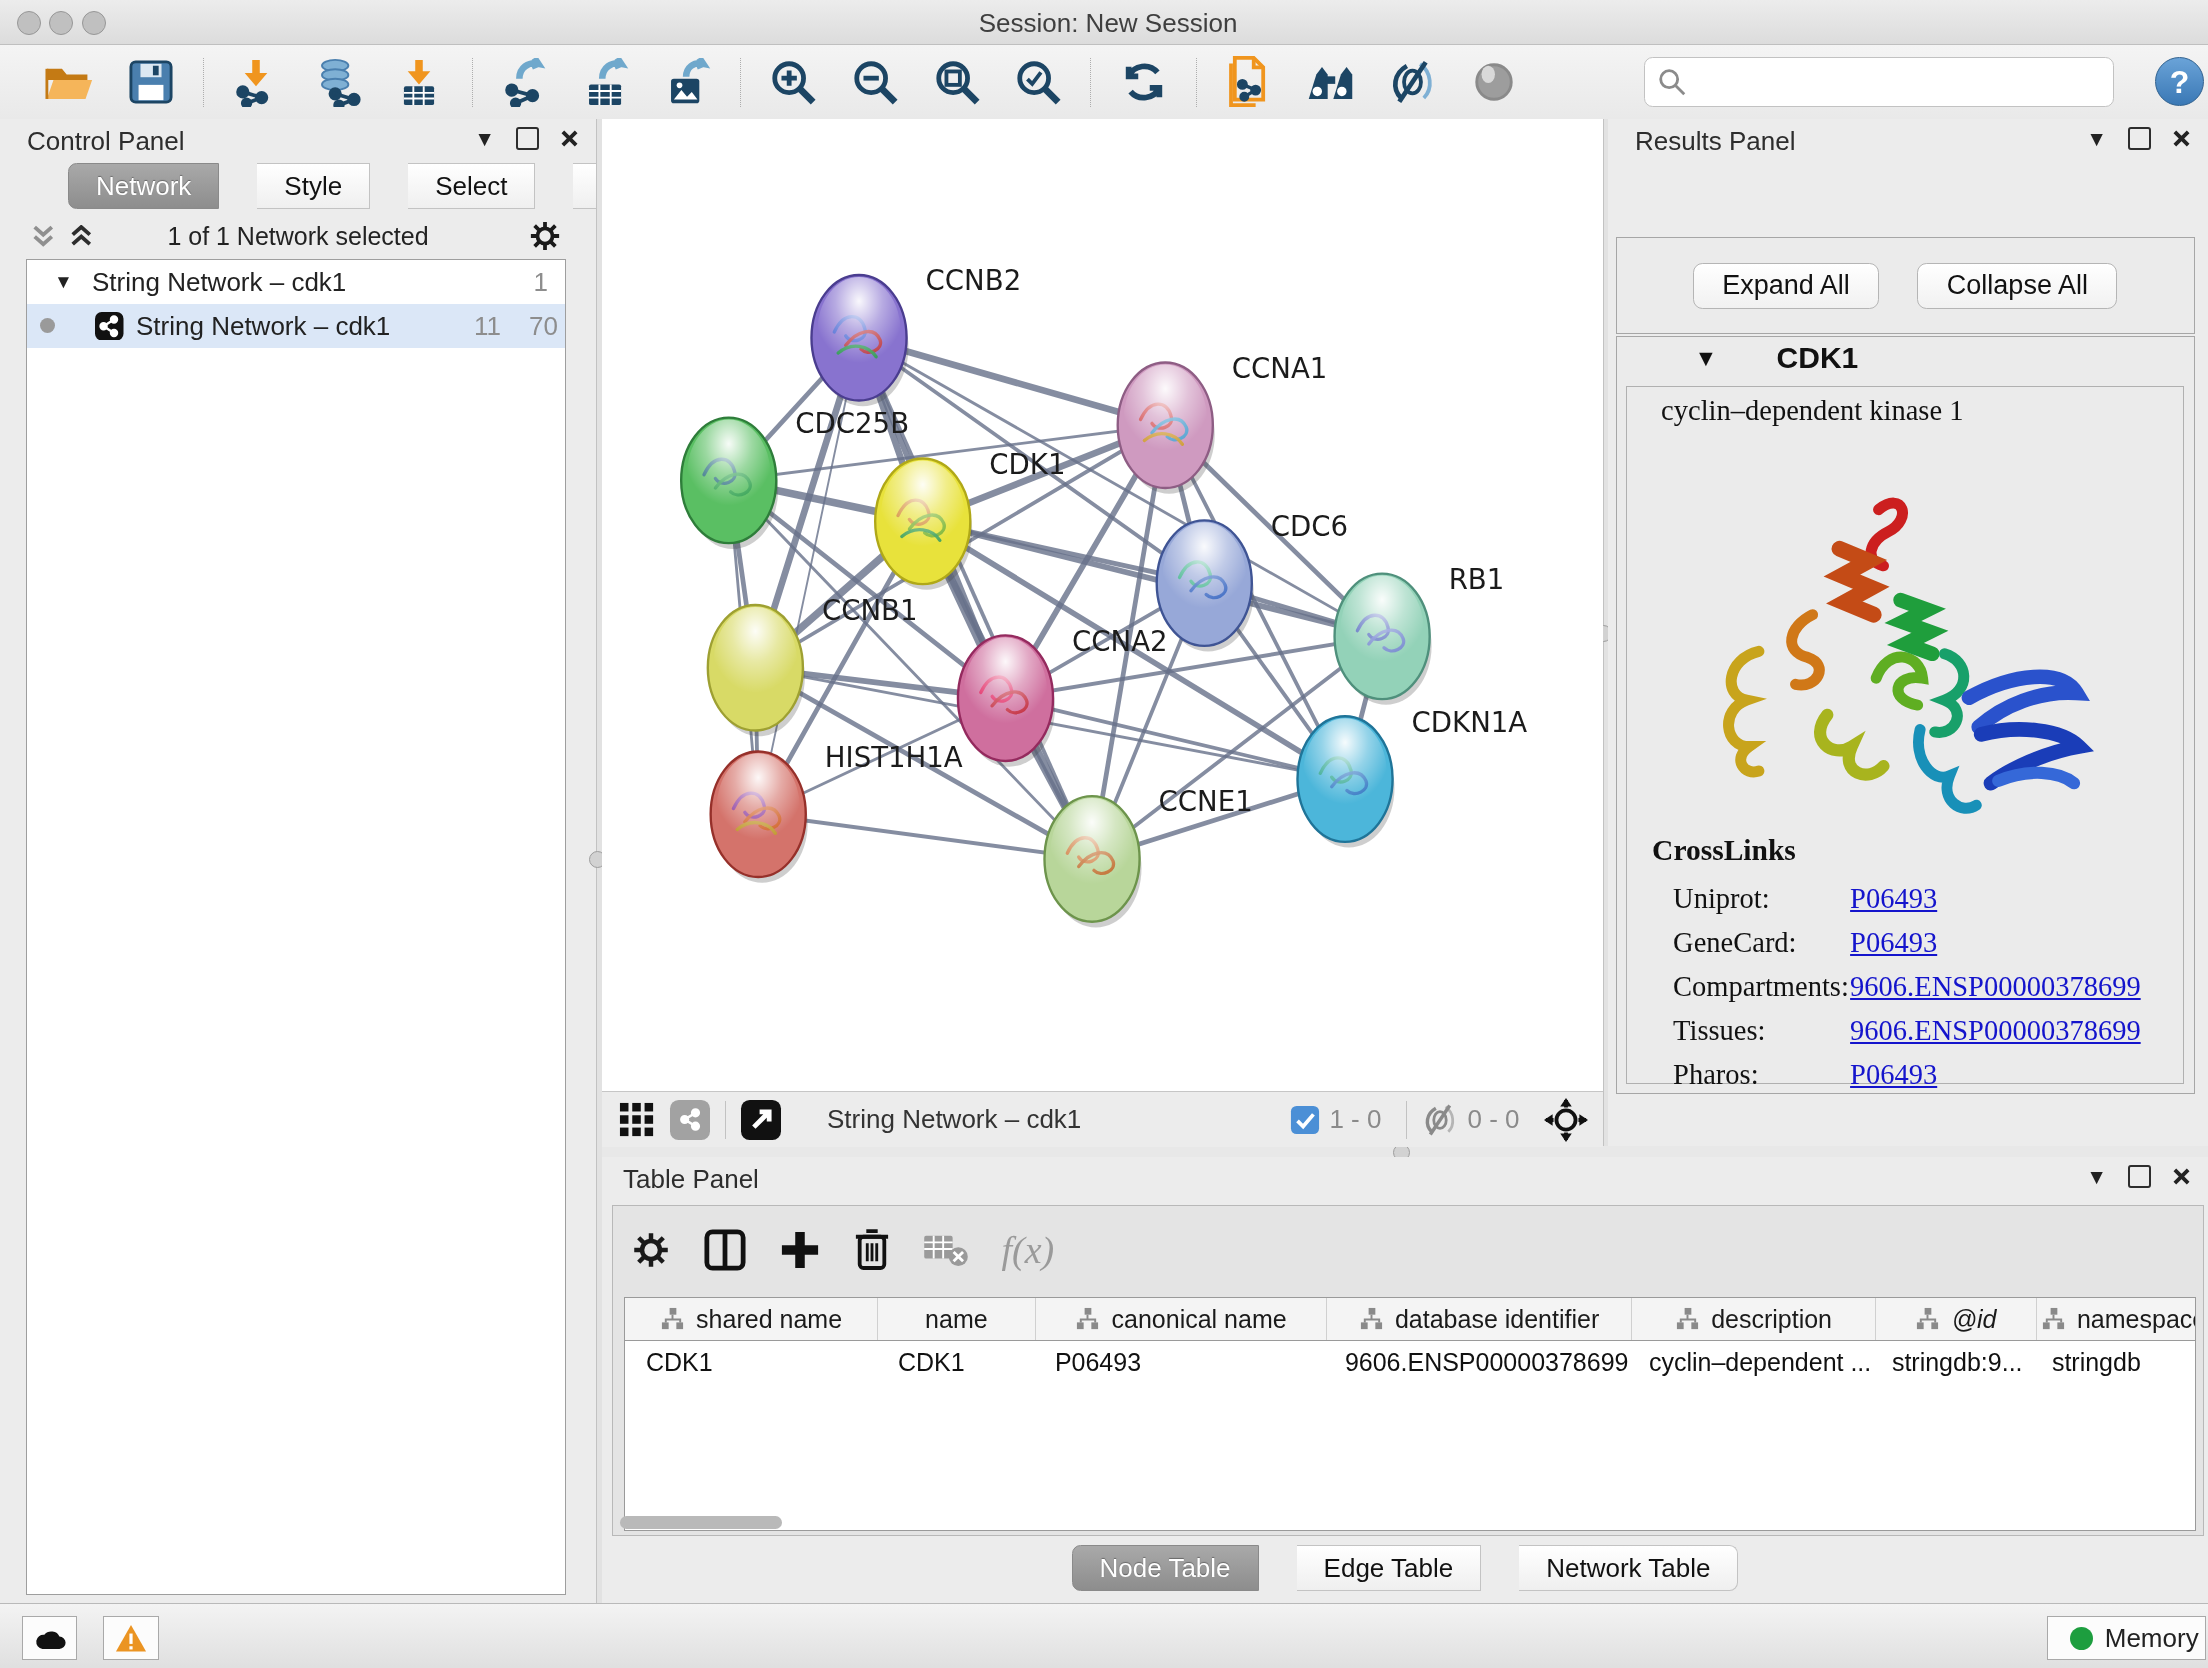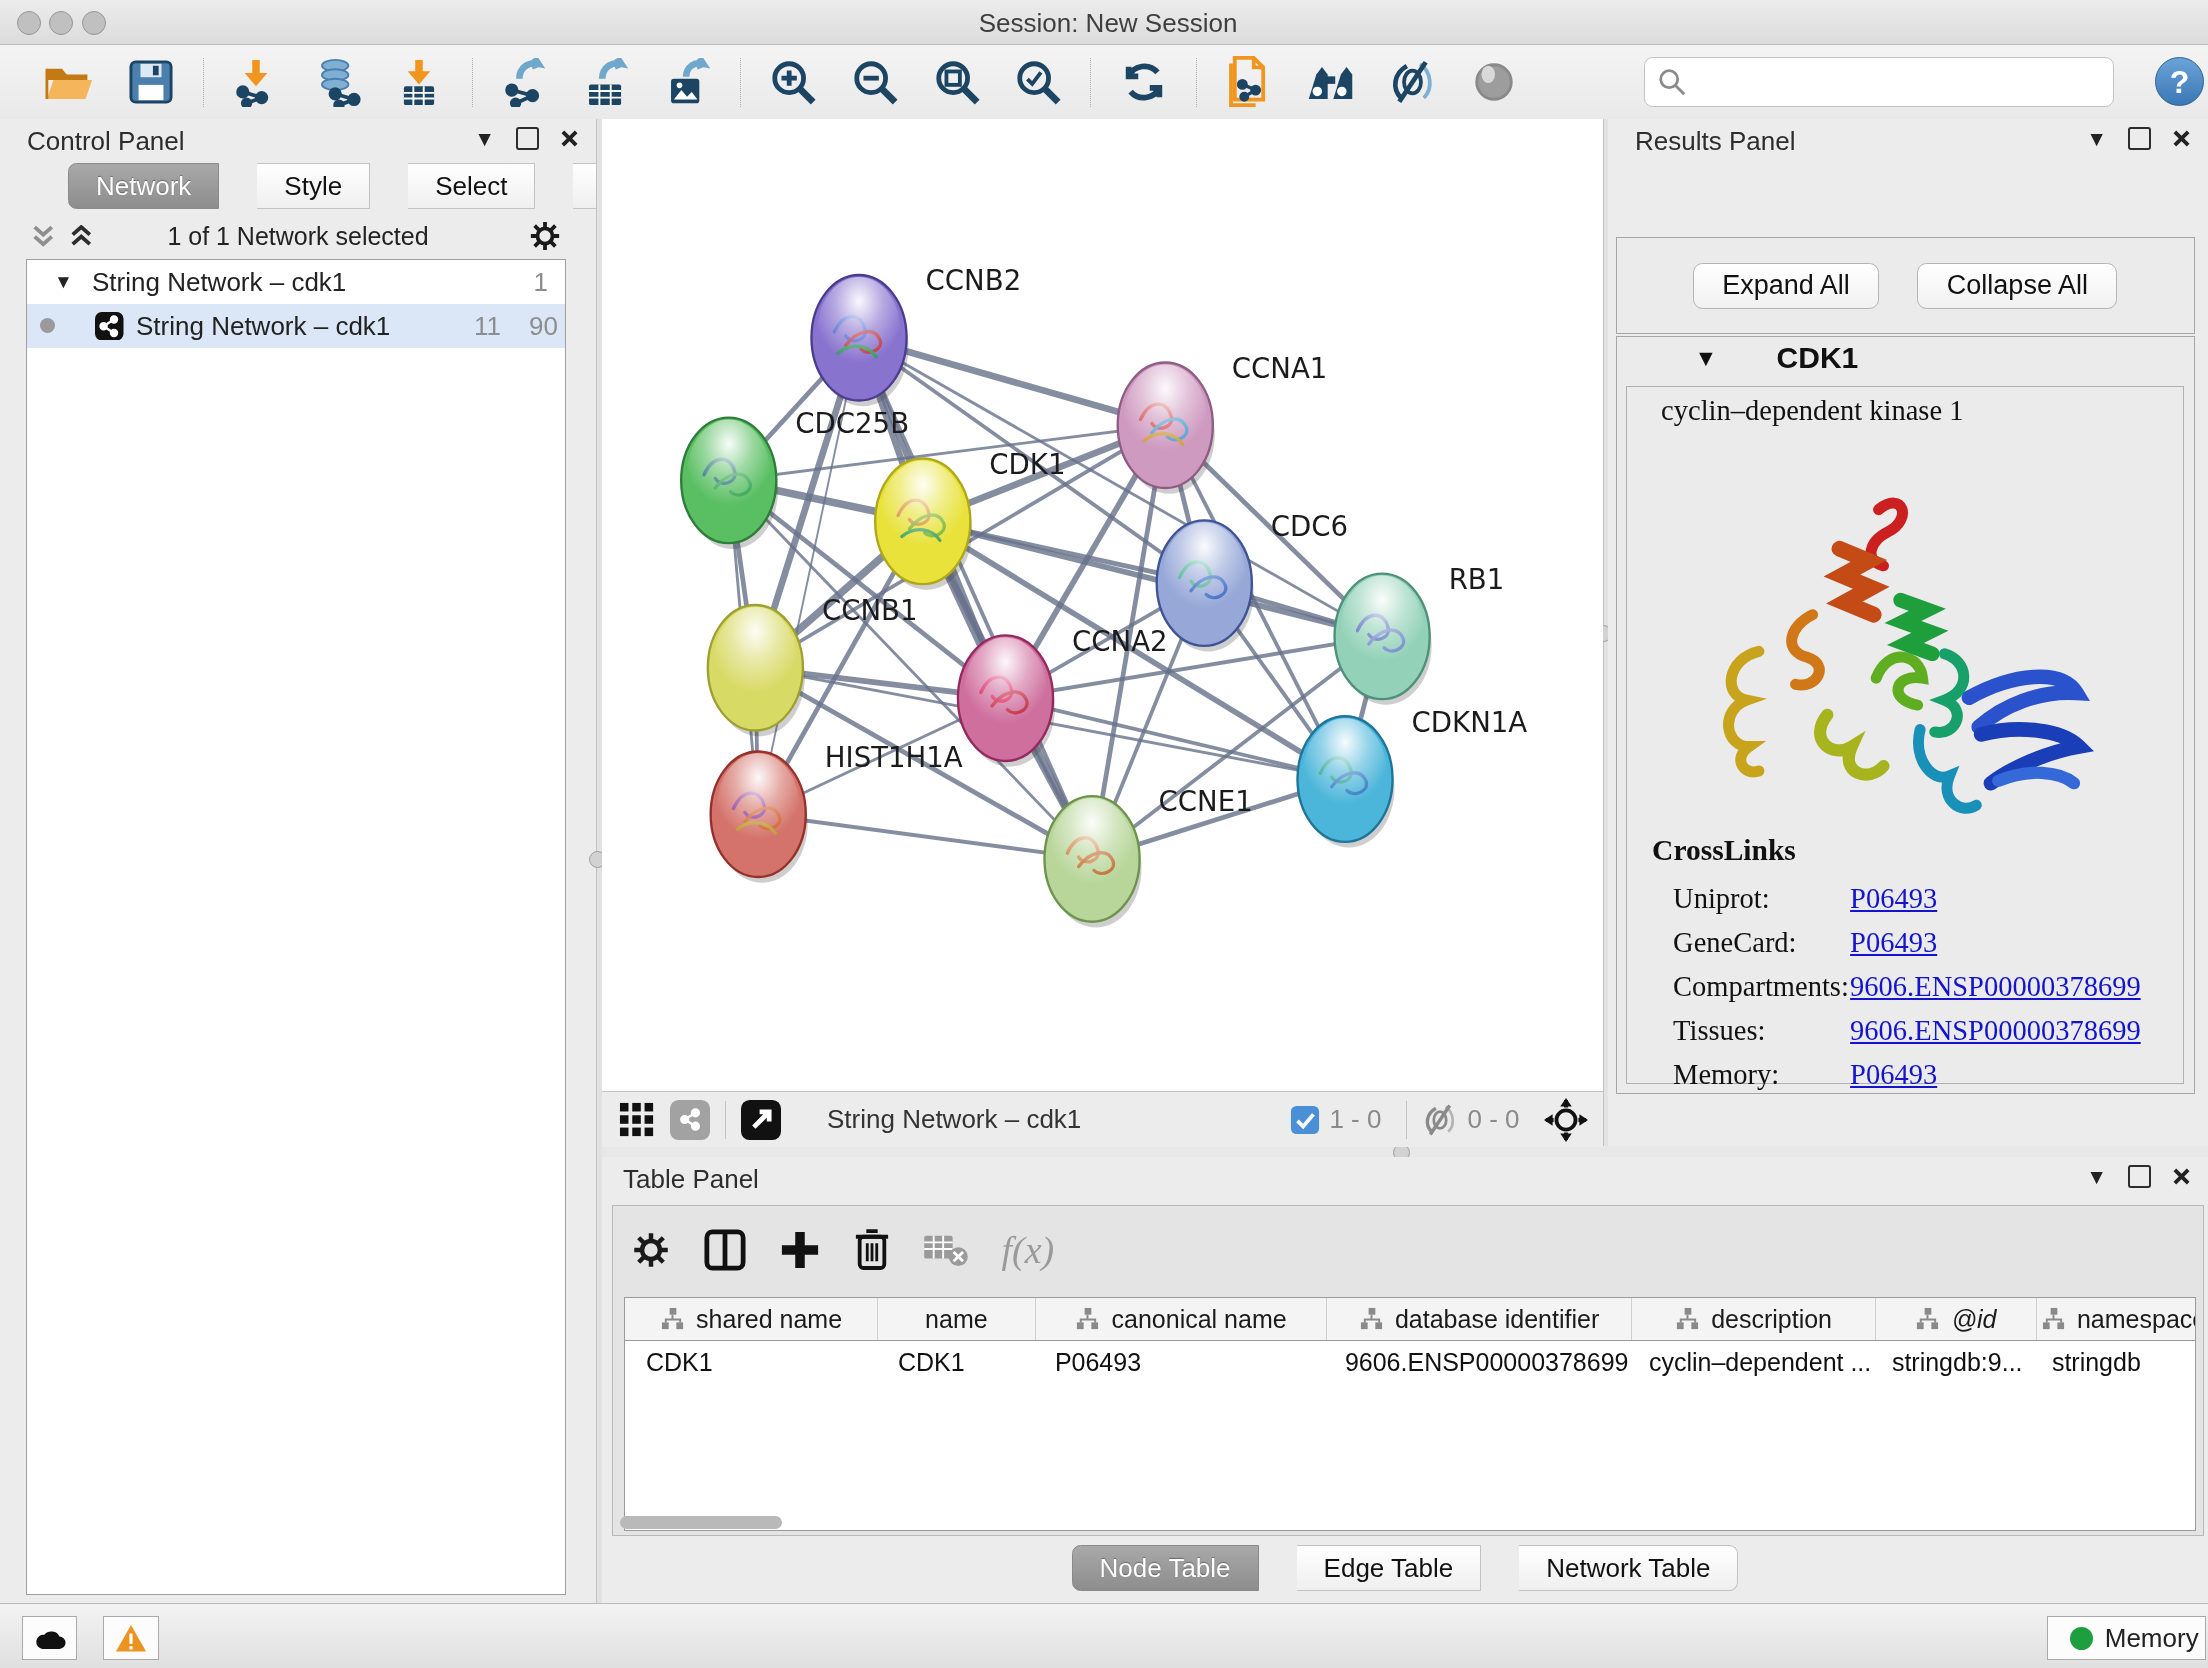--- a/index.html
+++ b/index.html
@@ -337,21 +337,21 @@
             <rect x="0" y="0" width="30" height="30" rx="7" fill="#111"></rect>
             <g stroke="#fff" stroke-width="2.5" fill="#fff">
               <circle cx="20" cy="8" r="3.2"></circle>
               <circle cx="20" cy="22" r="3.2"></circle>
               <circle cx="9" cy="15" r="3.2"></circle>
               <path d="M20,8 L9,15 L20,22" fill="none"></path>
             </g>
           </svg>
         <span class="abs" style="left:109px">String Network – cdk1</span>
         <span class="abs num" style="left:447px">11</span>
-        <span class="abs num" style="left:502px">90</span>
+        <span class="abs num" style="left:502px">70</span>
       </div>
     </div>
   </div>
 
   <div class="vsplit" style="left:596px;top:119px;height:1484px"></div>
   <div class="knob" style="left:589px;top:851px"></div>
   <div class="vsplit" style="left:1603px;top:119px;height:1027px"></div>
   <div class="knob" style="left:1595px;top:625px"></div>
   <div class="hsplit" style="left:602px;top:1146px;width:1606px"></div>
   <div class="knob" style="left:1393px;top:1144px"></div>
@@ -615,21 +615,21 @@
               </div>
               <div class="xl-row">
                 <span class="xl-label">Compartments:</span>
                 <a class="xl-link" href="#">9606.ENSP00000378699</a>
               </div>
               <div class="xl-row">
                 <span class="xl-label">Tissues:</span>
                 <a class="xl-link" href="#">9606.ENSP00000378699</a>
               </div>
               <div class="xl-row">
-                <span class="xl-label">Memory:</span>
+                <span class="xl-label">Pharos:</span>
                 <a class="xl-link" href="#">P06493</a>
               </div>
             </div>
         </div>
       </div>
     </div>
   </div>
 
   <div id="table-panel">
     <div class="panel-head">

